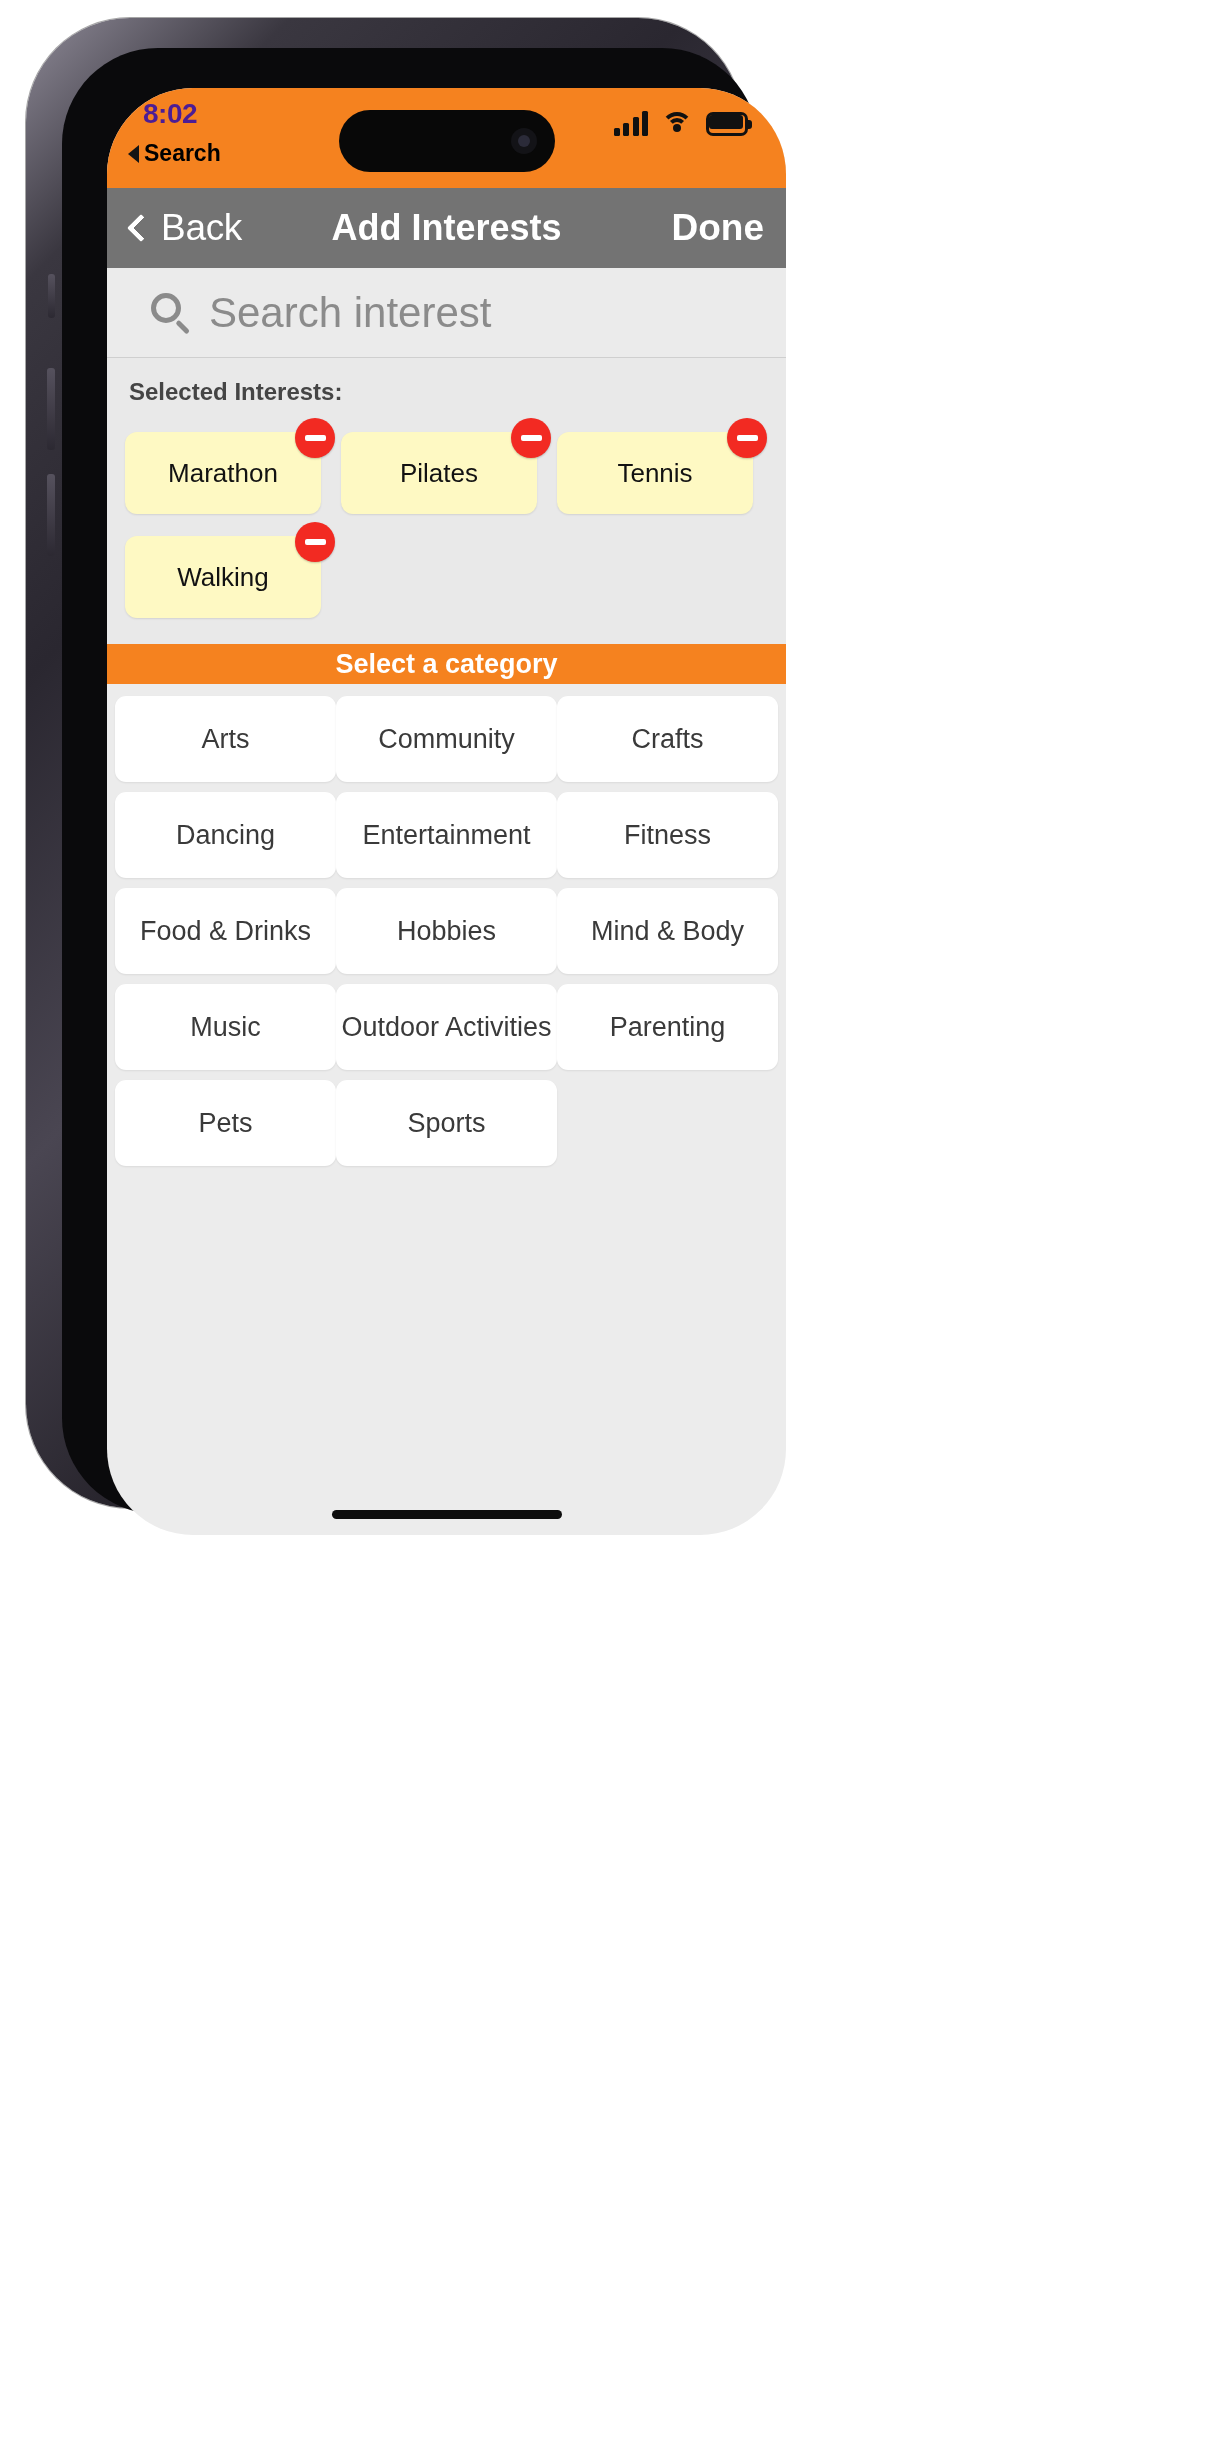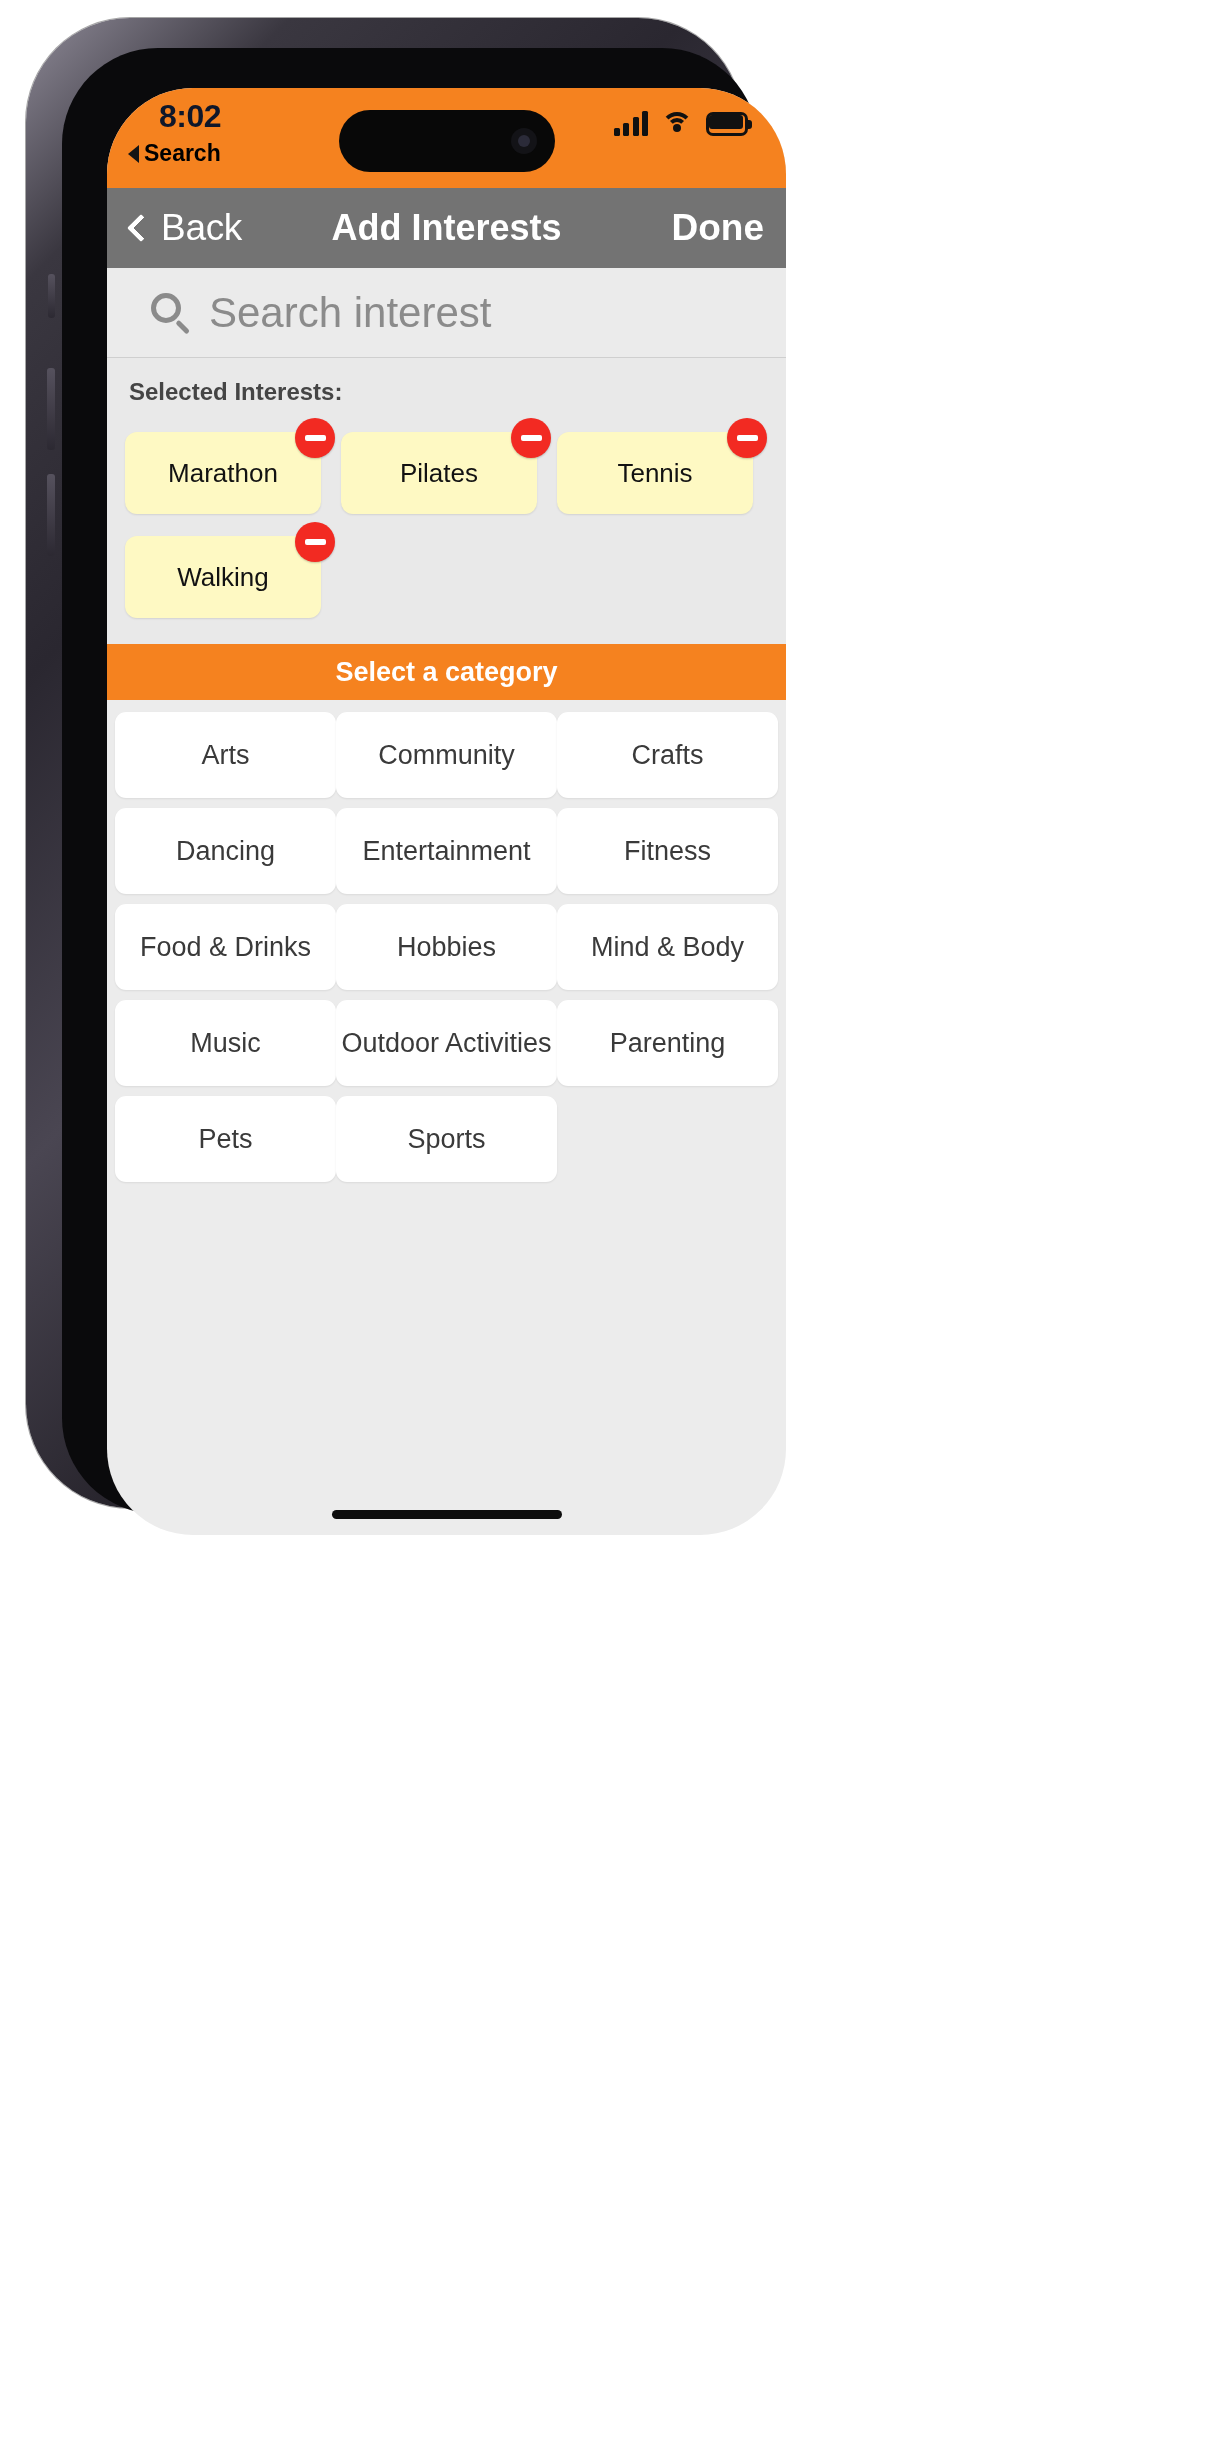--- a/index.html
+++ b/index.html
@@ -51,24 +51,24 @@
   .btn-power  { right: 21px; top: 400px; width: 8px; height: 124px; }
 
   
   .statusbar {
     position: relative;
     height: 100px;
     background: #F5821F;
   }
   .sb-time {
     position: absolute;
-    left: 52px; top: 10px;
-    font-size: 32px;
+    left: 36px; top: 10px;
+    font-size: 28px;
     font-weight: bold;
-    color: #0f172a;
+    color: #4c1d95;
     letter-spacing: -0.5px;
   }
   .sb-backapp {
     position: absolute;
     left: 21px; top: 52px;
     font-size: 23px;
     font-weight: bold;
     color: #000000;
     display: flex; align-items: center; gap: 5px;
   }
@@ -247,21 +247,21 @@
   }
   .chip-minus span {
     display: block;
     width: 21px; height: 6px;
     background: #ffffff;
     border-radius: 2px;
   }
 
   
   .cat-banner {
-    height: 56px;
+    height: 40px;
     background: #F5821F;
     display: flex; align-items: center; justify-content: center;
     color: #ffffff;
     font-size: 27px; font-weight: bold;
   }
 
   
   .cat-area {
     background: #ececec;
     padding: 12px 8px 0 8px;

